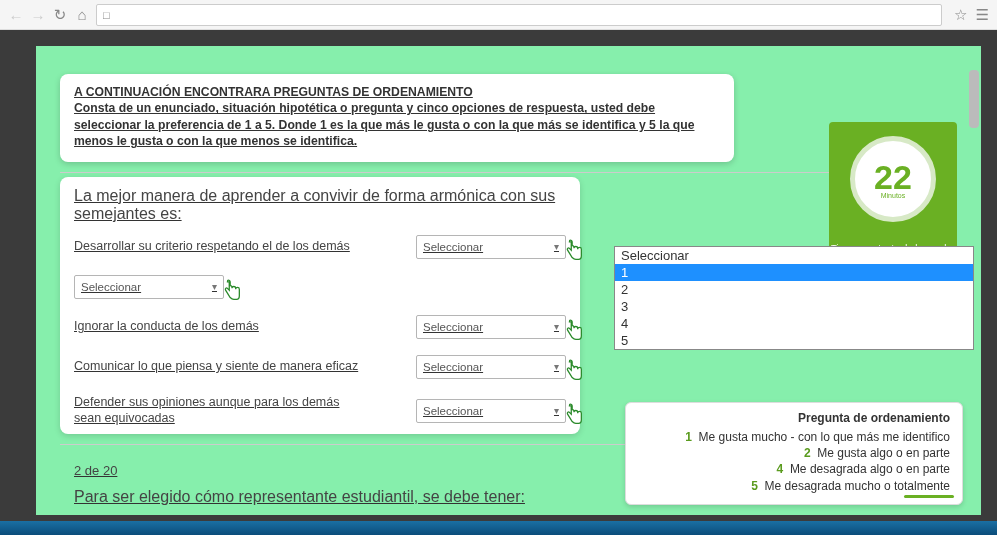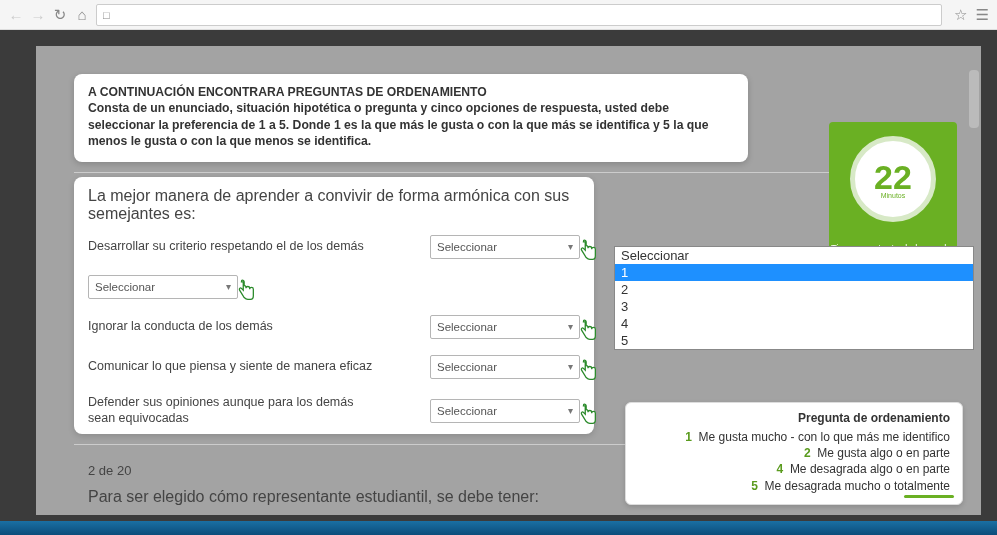--- a/index.html
+++ b/index.html
@@ -41,24 +41,25 @@
   .url-box .lock { color:#888; font-size:11px;}
   .right-icons { display:flex; gap:8px; color:#888; font-size:15px; padding-left:6px;}
   
   .outer {
     position: absolute;
     top: 30px; left: 0; right:0; bottom:0;
     background: #3b3b3b;
     padding: 16px 16px 20px 36px;
   }
   .page {
-    background: #a3a3a3;
+    background: #86efac;
     height: 100%;
     position: relative;
-    padding: 28px 22px 10px 38px;
+    padding: 28px 22px 10px 24px;
+    text-decoration: underline;
   }
   .scrollbar-fake {
     position:absolute; right:2px; top:0; bottom:0; width:10px;
   }
   .scrollbar-fake .thumb {
     position:absolute; top:24px; height:58px; left:0; right:0; background:#bbb; border-radius:4px;
   }
   
   .instructions {
     background:#fff;

